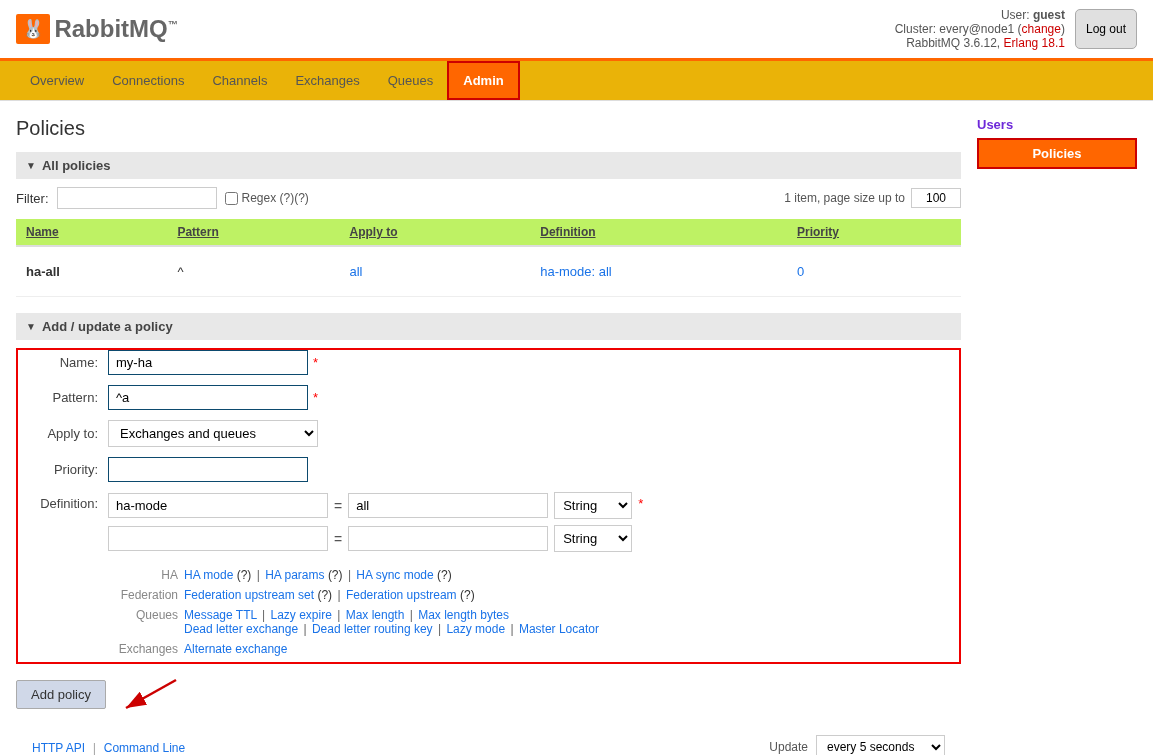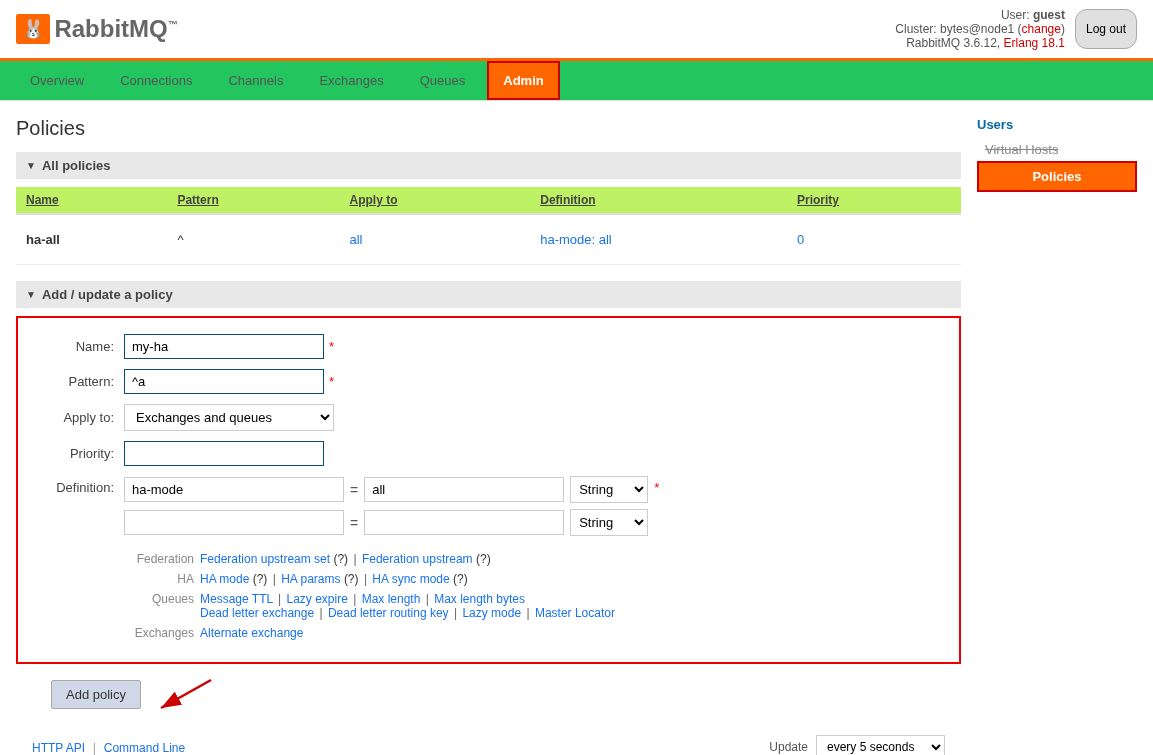--- a/index.html
+++ b/index.html
@@ -6,24 +6,24 @@
     body { font-family: Arial, sans-serif; font-size: 13px; color: #333; background: #fff; }
 
     
     .header { background: #fff; border-bottom: 3px solid #f60; padding: 8px 16px; display: flex; justify-content: space-between; align-items: center; }
     .logo { display: flex; align-items: center; }
     .logo-icon { background: #f60; color: #fff; font-weight: bold; font-size: 18px; padding: 4px 6px; border-radius: 2px; margin-right: 4px; }
     .logo-text { font-size: 24px; font-weight: bold; color: #666; }
     .logo-tm { font-size: 10px; vertical-align: super; }
     .header-right { text-align: right; font-size: 12px; color: #555; }
     .header-right a { color: #c00; text-decoration: none; }
-    .logout-btn { background: #e0e0e0; border: 1px solid #aaa; padding: 12px 10px; cursor: pointer; font-size: 12px; margin-left: 10px; border-radius: 12px; }
-
-    
-    .nav { background: #22c55e; border-bottom: 1px solid #ddd; padding: 0 16px; display: flex; align-items: center; gap: 8px; }
+    .logout-btn { background: #e0e0e0; border: 1px solid #aaa; padding: 12px 10px; cursor: pointer; font-size: 12px; margin-left: 10px; border-radius: 5px; }
+
+    
+    .nav { background: #eab308; border-bottom: 1px solid #ddd; padding: 0 16px; display: flex; align-items: center; gap: 0; }
     .nav-item { padding: 10px 14px; cursor: pointer; color: #555; font-size: 13px; text-decoration: none; display: block; }
     .nav-item.active { background: #f60; color: #fff; border: 2px solid #c00; font-weight: bold; }
 
     
     .main-layout { display: flex; padding: 16px; gap: 16px; }
     .main-content { flex: 1; }
     .sidebar { width: 160px; }
 
     
     .page-title { font-size: 20px; font-weight: normal; color: #333; margin-bottom: 12px; }
@@ -40,21 +40,21 @@
     .page-info { margin-left: auto; font-size: 12px; color: #555; display: flex; align-items: center; gap: 6px; }
     .page-size-input { border: 1px solid #ccc; padding: 2px 4px; width: 50px; text-align: center; font-size: 12px; }
 
     
     .policies-table { width: 100%; border-collapse: collapse; margin-bottom: 16px; }
     .policies-table th { background: #bef264; border-bottom: 2px solid #ddd; padding: 6px 10px; text-align: left; font-size: 12px; color: #444; font-weight: bold; text-decoration: underline; }
     .policies-table td { padding: 17px 10px; border-bottom: 1px solid #eee; font-size: 13px; }
     .link-blue { color: #1a73e8; text-decoration: none; }
 
     
-    .add-policy-section { border: 2px solid #e00; padding: 16px; margin-bottom: 16px; background: #fff; }
+    .add-policy-section { border: 2px solid #e00; margin-bottom: 16px; background: #fff; }
     .form-row { display: flex; align-items: center; margin-bottom: 10px; }
     .form-label { width: 90px; text-align: right; padding-right: 10px; font-size: 13px; color: #444; }
     .form-input { border: 1px solid #0c4a6e; padding: 4px 7px; font-size: 13px; width: 200px; }
     .form-select { border: 1px solid #ccc; padding: 4px 7px; font-size: 13px; width: 210px; background: #fff; }
     .required-star { color: #f00; margin-left: 5px; }
 
     
     .definition-row { display: flex; align-items: center; gap: 6px; margin-bottom: 6px; }
     .def-key-input { border: 1px solid #ccc; padding: 4px 7px; font-size: 13px; width: 220px; }
     .def-val-input { border: 1px solid #ccc; padding: 4px 7px; font-size: 13px; width: 200px; }
@@ -74,39 +74,39 @@
 
     
     .footer-links { padding: 10px 16px; display: flex; align-items: center; justify-content: space-between; }
     .footer-links a { color: #1a73e8; font-size: 12px; text-decoration: none; }
     .footer-links .sep { color: #aaa; margin: 0 4px; }
     .footer-right { display: flex; align-items: center; gap: 8px; font-size: 12px; color: #555; }
     .update-select { border: 1px solid #ccc; padding: 3px 6px; font-size: 12px; background: #fff; }
 
     
     .sidebar-section { margin-bottom: 10px; }
-    .sidebar-title { font-size: 13px; font-weight: bold; color: #0369a1; margin-bottom: 6px; }
+    .sidebar-title { font-size: 13px; font-weight: bold; color: #6d28d9; margin-bottom: 6px; }
     .sidebar-link { display: block; padding: 4px 8px; font-size: 13px; color: #1a73e8; text-decoration: none; cursor: pointer; }
     .sidebar-link.strikethrough { text-decoration: line-through; color: #888; }
     .sidebar-link.active-sidebar { background: #f60; color: #fff; padding: 6px 10px; display: block; text-align: center; font-weight: bold; border: 2px solid #c00; text-decoration: none; }
   </style>
 </head>
 <body>
 
 <div class="header">
   <div class="logo">
     <span class="logo-icon">🐰</span>
     <span class="logo-text">RabbitMQ<span class="logo-tm">™</span></span>
   </div>
   <div style="display:flex;align-items:center;">
     <div class="header-right">
       <span>User:</span>
       <strong>guest</strong><br>
       <span>Cluster:</span>
-      <span>bytes@node1</span>
+      <span>every@node1</span>
       (<a href="#">change</a>)<br>
       <span>RabbitMQ 3.6.12,</span>
       <a href="#">Erlang 18.1</a>
     </div>
     <button class="logout-btn">Log out</button>
   </div>
 </div>
 
 <div class="nav">
   <a class="nav-item">Overview</a>
@@ -119,20 +119,32 @@
 
 <div class="main-layout">
   <div class="main-content">
     <h1 class="page-title">Policies</h1>
 
     <div class="section-header">
       <span class="arrow">▼</span>
       <span>All policies</span>
     </div>
 
+    <div class="filter-row">
+      <span class="filter-label">Filter:</span>
+      <input class="filter-input" type="text" value="" style="">
+      <label class="regex-label">
+        <input type="checkbox" style="">
+        <span>Regex (?)(?) </span>
+      </label>
+      <div class="page-info">
+        <span>1 item, page size up to</span>
+        <input class="page-size-input" type="text" value="100" style="">
+      </div>
+    </div>
 
     <table class="policies-table">
       <thead>
         <tr>
           <th>Name</th>
           <th>Pattern</th>
           <th>Apply to</th>
           <th>Definition</th>
           <th>Priority</th>
         </tr>
@@ -208,40 +220,40 @@
               <option>List</option>
             </select>
           </div>
         </div>
         <span class="required-star" style="padding-top:4px; margin-left:6px;">*</span>
       </div>
 
       <div class="hints-section">
 
         <div class="hint-row">
+          <span class="hint-category">HA</span>
+          <span class="hint-links">
+            <a href="#">HA mode</a>
+            <span class="hint-q">(?)</span>
+            <span class="sep"> | </span>
+            <a href="#">HA params</a>
+            <span class="hint-q">(?)</span>
+            <span class="sep"> | </span>
+            <a href="#">HA sync mode</a>
+            <span class="hint-q">(?)</span>
+          </span>
+        </div>
+
+        <div class="hint-row">
           <span class="hint-category">Federation</span>
           <span class="hint-links">
             <a href="#">Federation upstream set</a>
             <span class="hint-q">(?)</span>
             <span class="sep"> | </span>
             <a href="#">Federation upstream</a>
-            <span class="hint-q">(?)</span>
-          </span>
-        </div>
-
-        <div class="hint-row">
-          <span class="hint-category">HA</span>
-          <span class="hint-links">
-            <a href="#">HA mode</a>
-            <span class="hint-q">(?)</span>
-            <span class="sep"> | </span>
-            <a href="#">HA params</a>
-            <span class="hint-q">(?)</span>
-            <span class="sep"> | </span>
-            <a href="#">HA sync mode</a>
             <span class="hint-q">(?)</span>
           </span>
         </div>
 
         <div class="hint-row">
           <span class="hint-category">Queues</span>
           <div class="hint-links">
             <a href="#">Message TTL</a>
             <span class="sep"> | </span>
             <a href="#">Lazy expire</a>
@@ -262,21 +274,21 @@
 
         <div class="hint-row">
           <span class="hint-category">Exchanges</span>
           <span class="hint-links">
             <a href="#">Alternate exchange</a>
           </span>
         </div>
       </div>
     </div>
 
-    <div style="display:flex; align-items:center; margin-bottom:16px; position:relative;margin-left:35px;">
+    <div style="display:flex; align-items:center; margin-bottom:16px; position:relative;">
       <button class="add-policy-btn">Add policy</button>
 
       <svg width="80" height="50" style="position:absolute; left:90px; top:-10px;">
         <defs>
           <marker id="arrowhead" markerWidth="8" markerHeight="6" refX="8" refY="3" orient="auto">
             <polygon points="0 0, 8 3, 0 6" fill="#cc0000"></polygon>
           </marker>
         </defs>
         <line x1="70" y1="10" x2="20" y2="38" stroke="#cc0000" stroke-width="2.5" marker-end="url(#arrowhead)"></line>
       </svg>
@@ -296,17 +308,16 @@
           <option>every 30 seconds</option>
           <option>manually</option>
         </select>
       </div>
     </div>
   </div>
 
   <div class="sidebar">
     <div class="sidebar-section">
       <div class="sidebar-title">Users</div>
-      <a class="sidebar-link strikethrough" href="#">Virtual Hosts</a>
       <a class="sidebar-link active-sidebar" href="#">Policies</a>
     </div>
   </div>
 </div>
 
 </body></html>

